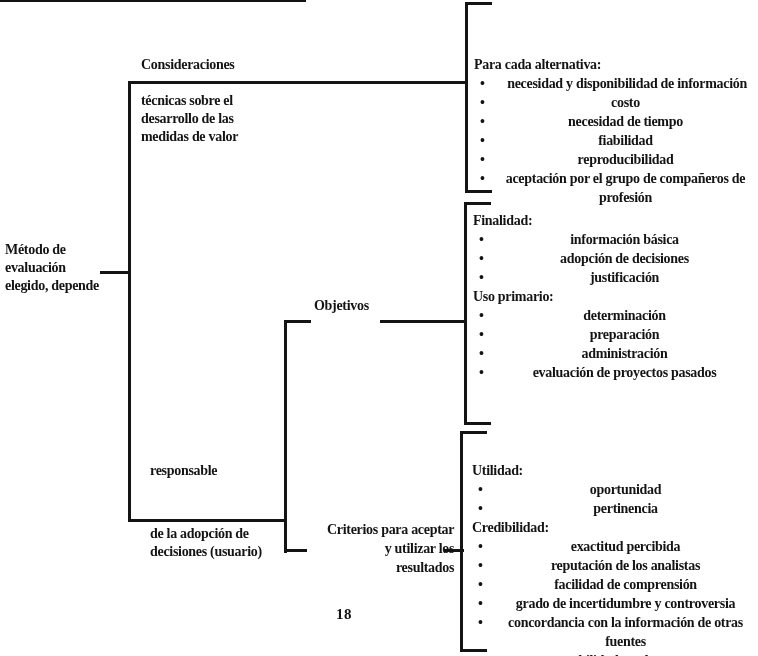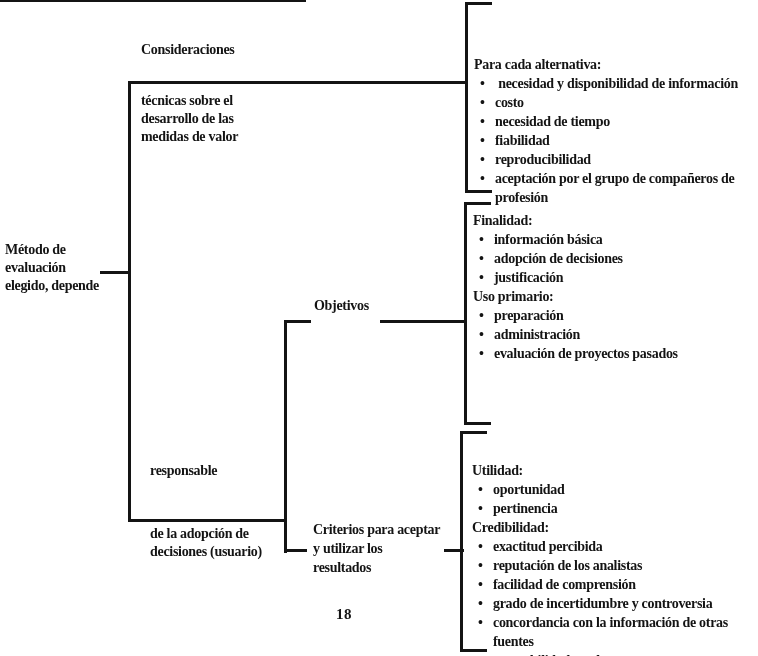--- a/index.html
+++ b/index.html
@@ -27,21 +27,21 @@
     position: absolute;
     left: -3px;
     width: 27px;
     height: 3px;
     background: #141414;
   }
   .bracket::before { top: 0; }
   .bracket::after { bottom: 0; }
   .panel { position: absolute; font-size: 14px; line-height: 19px; }
   .panel .ph { white-space: nowrap; }
-  .panel ul { margin: 0; padding: 0; list-style: none; }
+  .panel ul { margin: 0; padding: 0; list-style: none; text-align: center; }
   .panel li {
     position: relative;
     padding-left: 21px;
     white-space: pre-wrap;
   }
   .panel li::before {
     content: "\2022";
     position: absolute;
     left: 6px;
     top: 0;
@@ -66,38 +66,38 @@
   <div class="ln" style="left:380px; top:320px; width:85px; height:3px;"></div>
   <div class="ln" style="left:284px; top:549px; width:23px; height:3px;"></div>
   <div class="ln" style="left:444px; top:549px; width:20px; height:3px;"></div>
 
   <div class="lbl" style="left:5px; top:241px;">
     <div>Método de</div>
     <div>evaluación</div>
     <div>elegido, depende</div>
   </div>
 
-  <div class="lbl" style="left:141px; top:41px;">Consideraciones</div>
+  <div class="lbl" style="left:141px; top:56px;">Consideraciones</div>
   <div class="lbl" style="left:141px; top:92px;">
     <div>técnicas sobre el</div>
     <div>desarrollo de las</div>
     <div>medidas de valor</div>
   </div>
 
   <div class="lbl" style="left:314px; top:297px;">Objetivos</div>
 
   <div class="lbl" style="left:150px; top:462px;">
     <div>responsable</div>
   </div>
   <div class="lbl" style="left:150px; top:525px;">
     <div>de la adopción de</div>
     <div>decisiones (usuario)</div>
   </div>
 
-  <div class="lbl" style="left:313px; top:520px; line-height:19px;">
+  <div class="lbl" style="left:327px; top:520px; line-height:19px;text-align:right;">
     <div>Criterios para aceptar</div>
     <div>y utilizar los</div>
     <div>resultados</div>
   </div>
 
   <div class="bracket" style="left:465px; top:2px; height:191px;"></div>
   <div class="bracket" style="left:464px; top:202px; height:223px;"></div>
   <div class="bracket" style="left:460px; top:431px; height:221px;"></div>
 
   <div class="panel" style="left:474px; top:9px; width:282px;margin-top:46px;">
@@ -114,20 +114,21 @@
 
   <div class="panel" style="left:473px; top:211px; width:282px;">
     <div class="ph">Finalidad:</div>
     <ul>
       <li>información básica</li>
       <li>adopción de decisiones</li>
       <li>justificación</li>
     </ul>
     <div class="ph sec2">Uso primario:</div>
     <ul>
+      <li>determinación</li>
       <li>preparación</li>
       <li>administración</li>
       <li>evaluación de proyectos pasados</li>
     </ul>
   </div>
 
   <div class="panel" style="left:472px; top:441px; width:286px;margin-top:20px;">
     <div class="ph">Utilidad:</div>
     <ul>
       <li>oportunidad</li>

